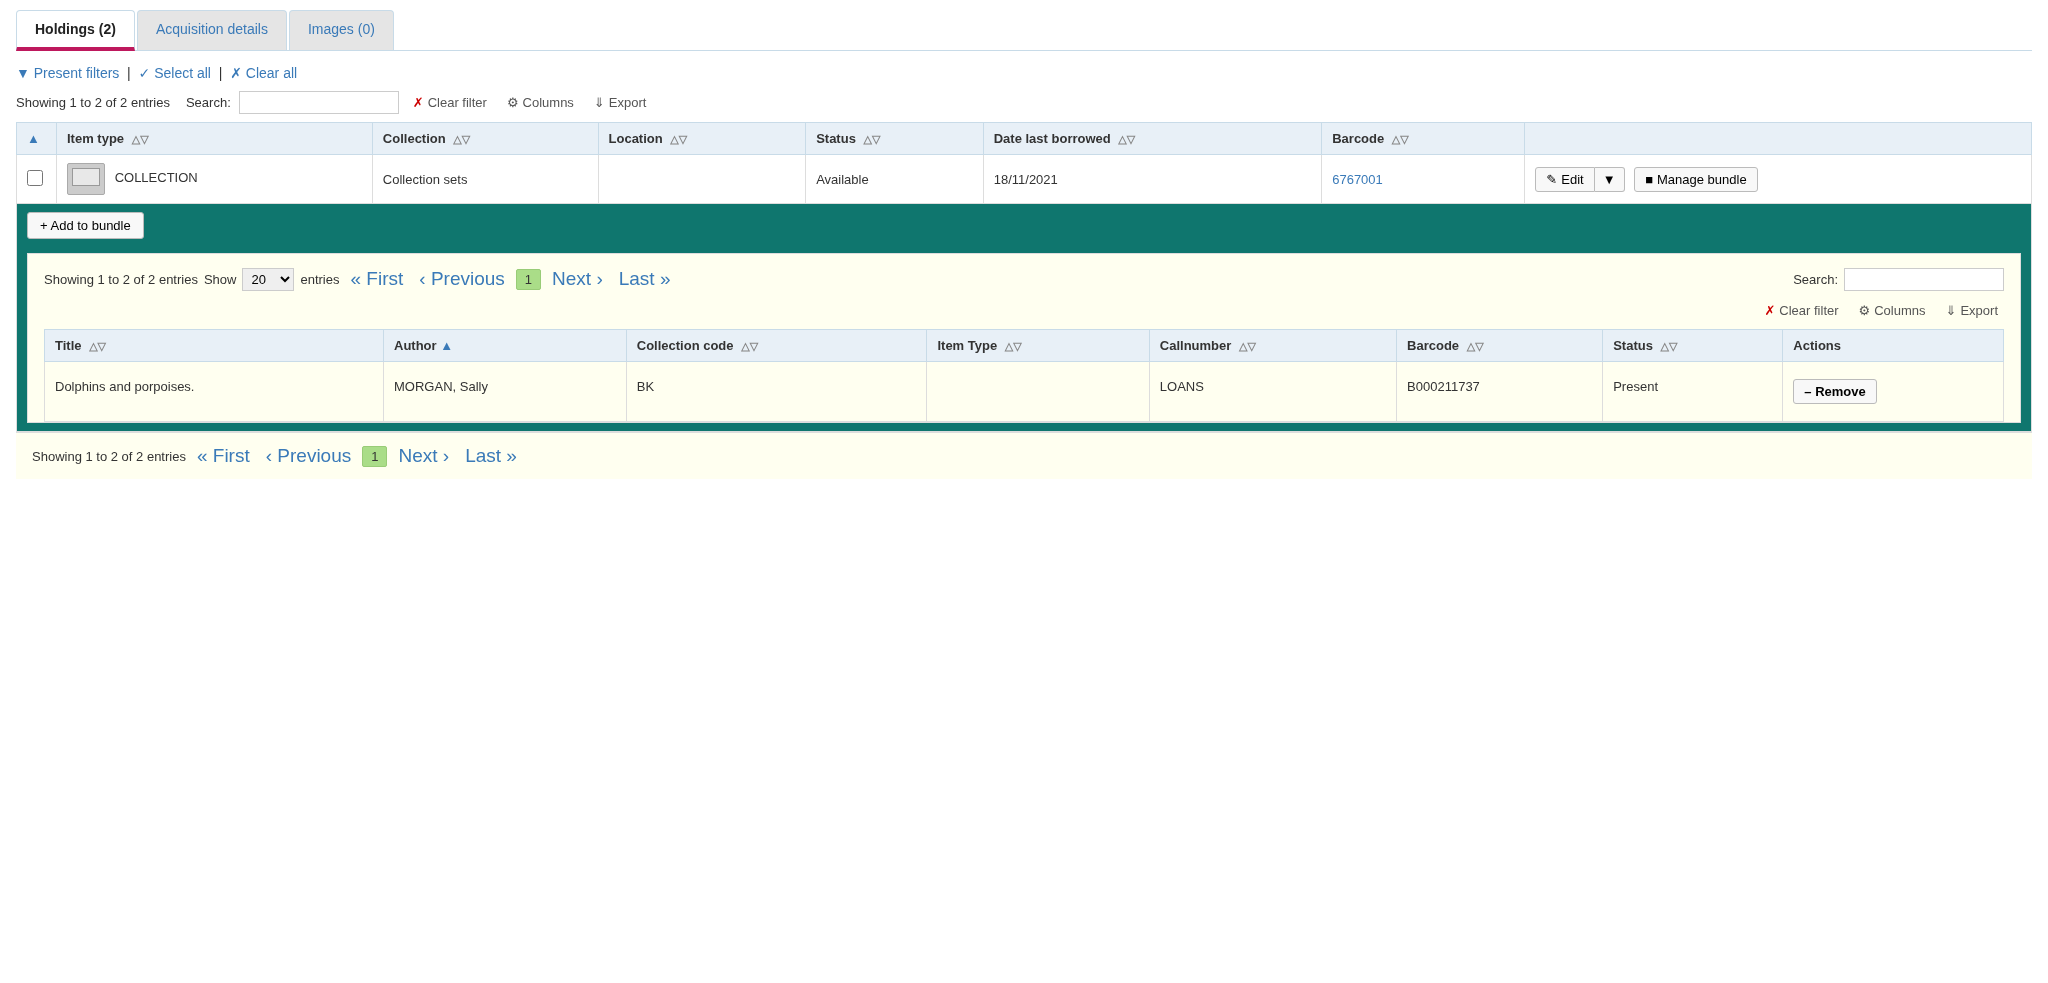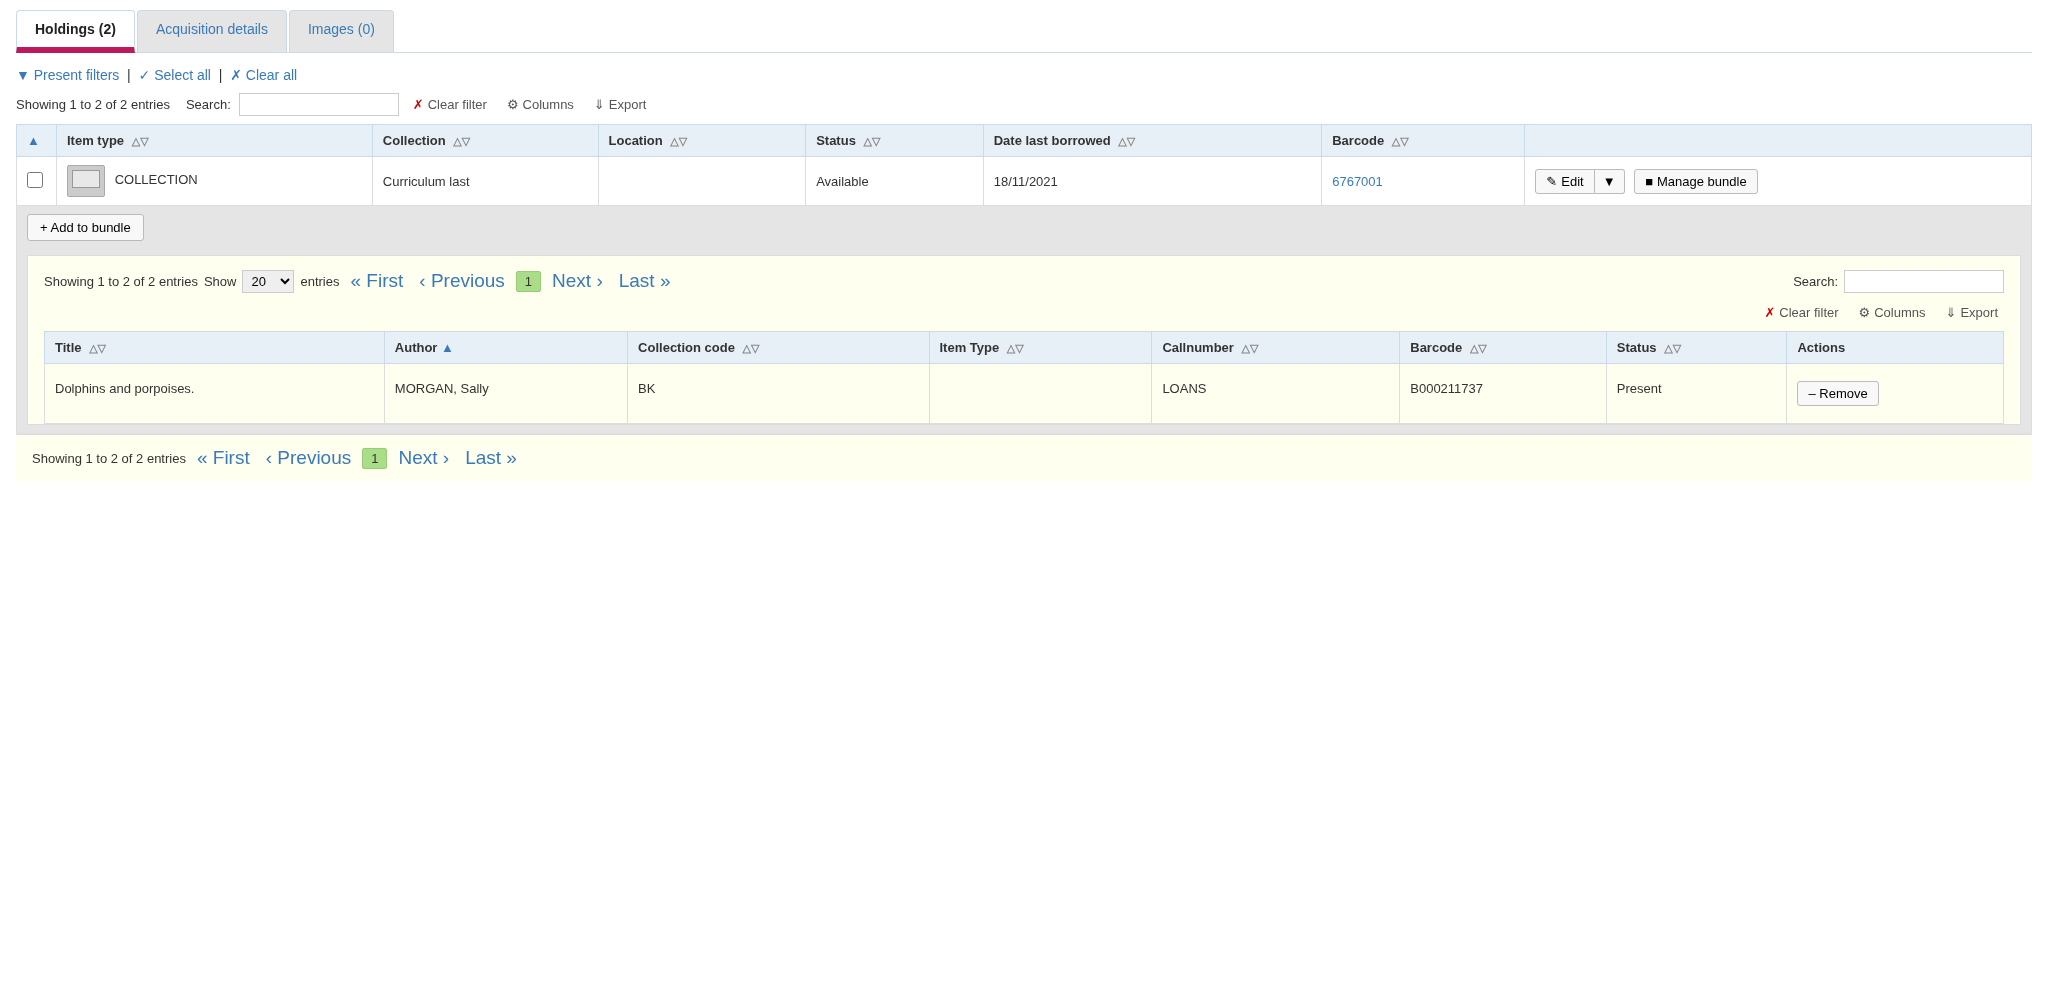--- a/index.html
+++ b/index.html
@@ -15,21 +15,21 @@
       margin-right: 2px;
       background: #e5e5e5;
       color: #3a7ab8;
       font-size: 14px;
       border-radius: 4px 4px 0 0;
     }
     .tab.active {
       background: #fff;
       color: #222;
       font-weight: bold;
-      border-bottom: 6px solid #be185d;
+      border-bottom: 4px solid #be185d;
       margin-bottom: -1px;
     }
 
     
     .content { padding: 14px 16px; }
 
     
     .filter-bar { margin-bottom: 10px; font-size: 14px; }
     .filter-bar a { color: #3a7ab8; text-decoration: none; cursor: pointer; }
     .filter-icon { color: #3a7ab8; }
@@ -143,21 +143,21 @@
       cursor: pointer;
       border-radius: 3px;
       margin-left: 6px;
       display: inline-flex;
       align-items: center;
       gap: 4px;
     }
 
     
     .bundle-row {
-      background: #e5e5e5;
+      background: #0f766e;
       border: 1px solid #c8dbe8;
       padding: 12px 16px;
     }
     .btn-add-bundle {
       background: #f8f8f8;
       border: 1px solid #bbb;
       padding: 5px 12px;
       font-size: 13px;
       cursor: pointer;
       border-radius: 3px;
@@ -244,20 +244,21 @@
     .btn-remove {
       background: #f8f8f8;
       border: 1px solid #bbb;
       padding: 4px 10px;
       font-size: 13px;
       cursor: pointer;
       border-radius: 3px;
       display: inline-flex;
       align-items: center;
       gap: 4px;
+      font-weight: bold;
     }
     .barcode-link { color: #3a7ab8; text-decoration: none; cursor: pointer; }
 
     
     .bottom-pagination {
       background: #fffff0;
       padding: 10px 16px;
       font-size: 13px;
       display: flex;
       align-items: center;
@@ -343,21 +344,21 @@
     <tbody>
       <tr>
         <td>
           <input type="checkbox" class="row-checkbox" style="">
         </td>
         <td>
           <span class="collection-icon"></span>
           <span>COLLECTION</span>
         </td>
         <td>
-          <span>Curriculum last</span>
+          <span>Collection sets</span>
         </td>
         <td></td>
         <td>
           <span>Available</span>
         </td>
         <td>
           <span>18/11/2021</span>
         </td>
         <td>
           <a class="barcode-link">6767001</a>

